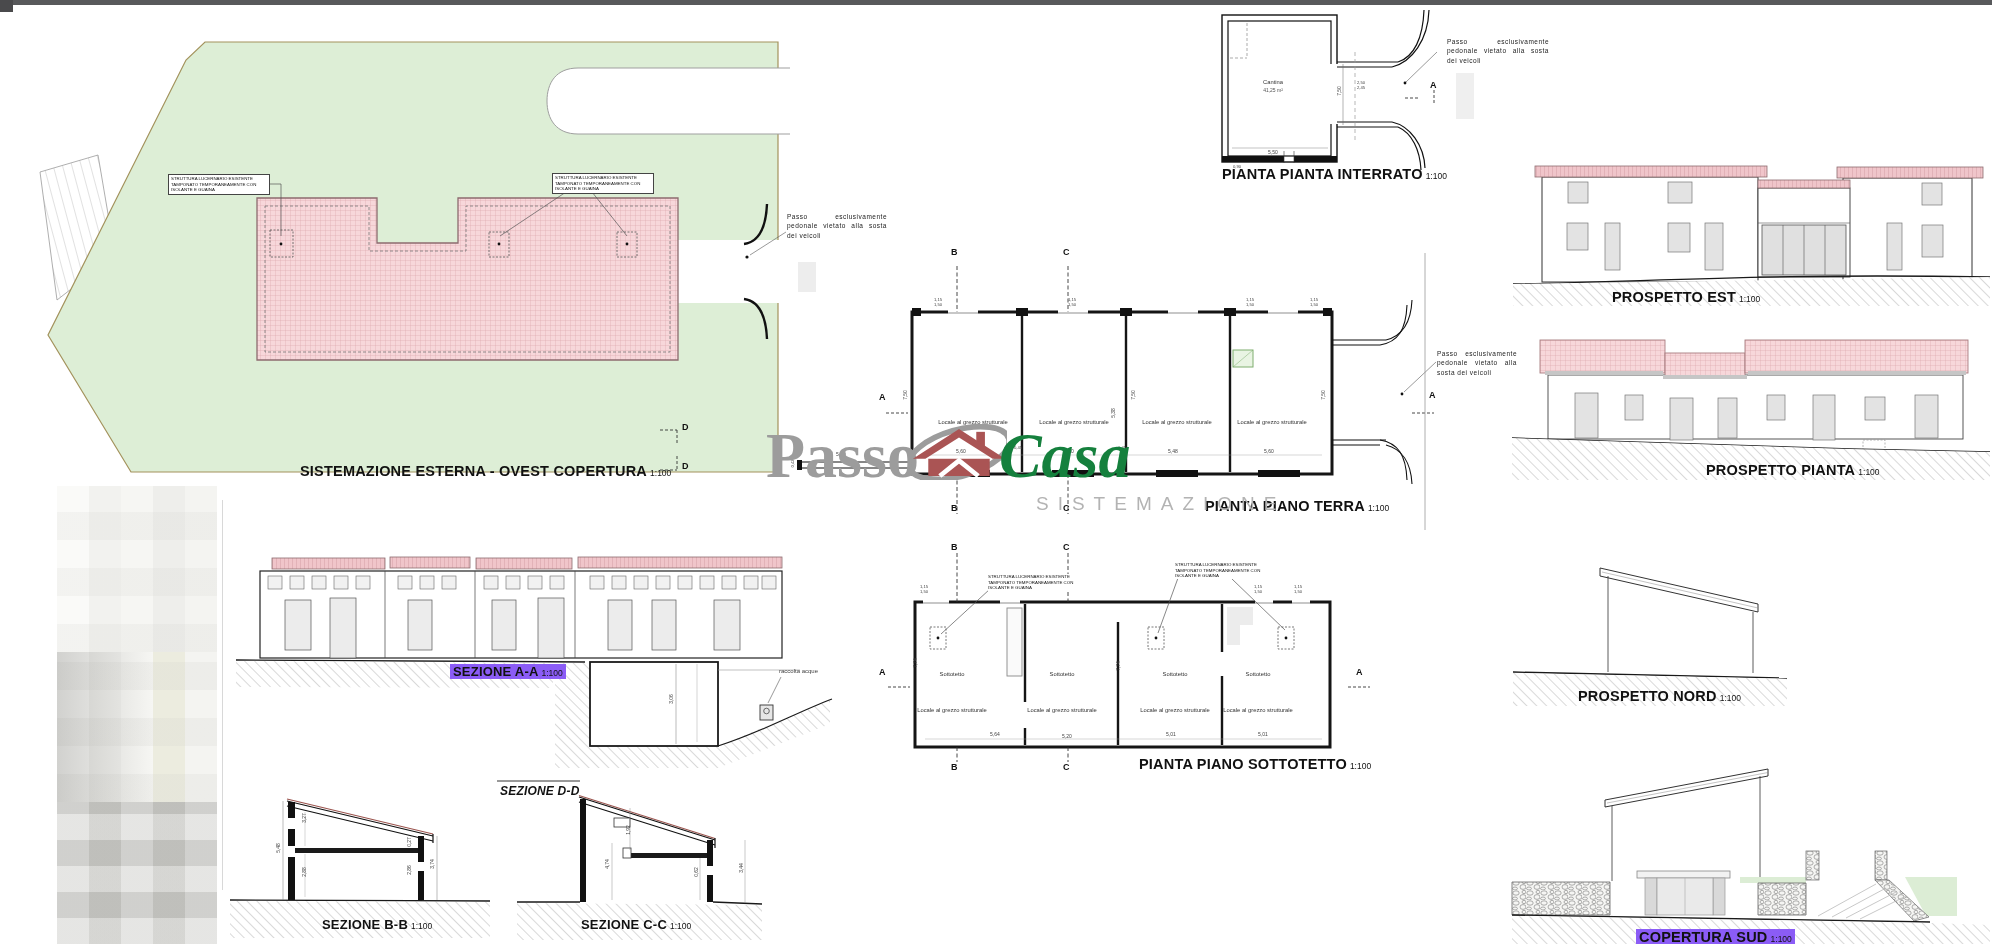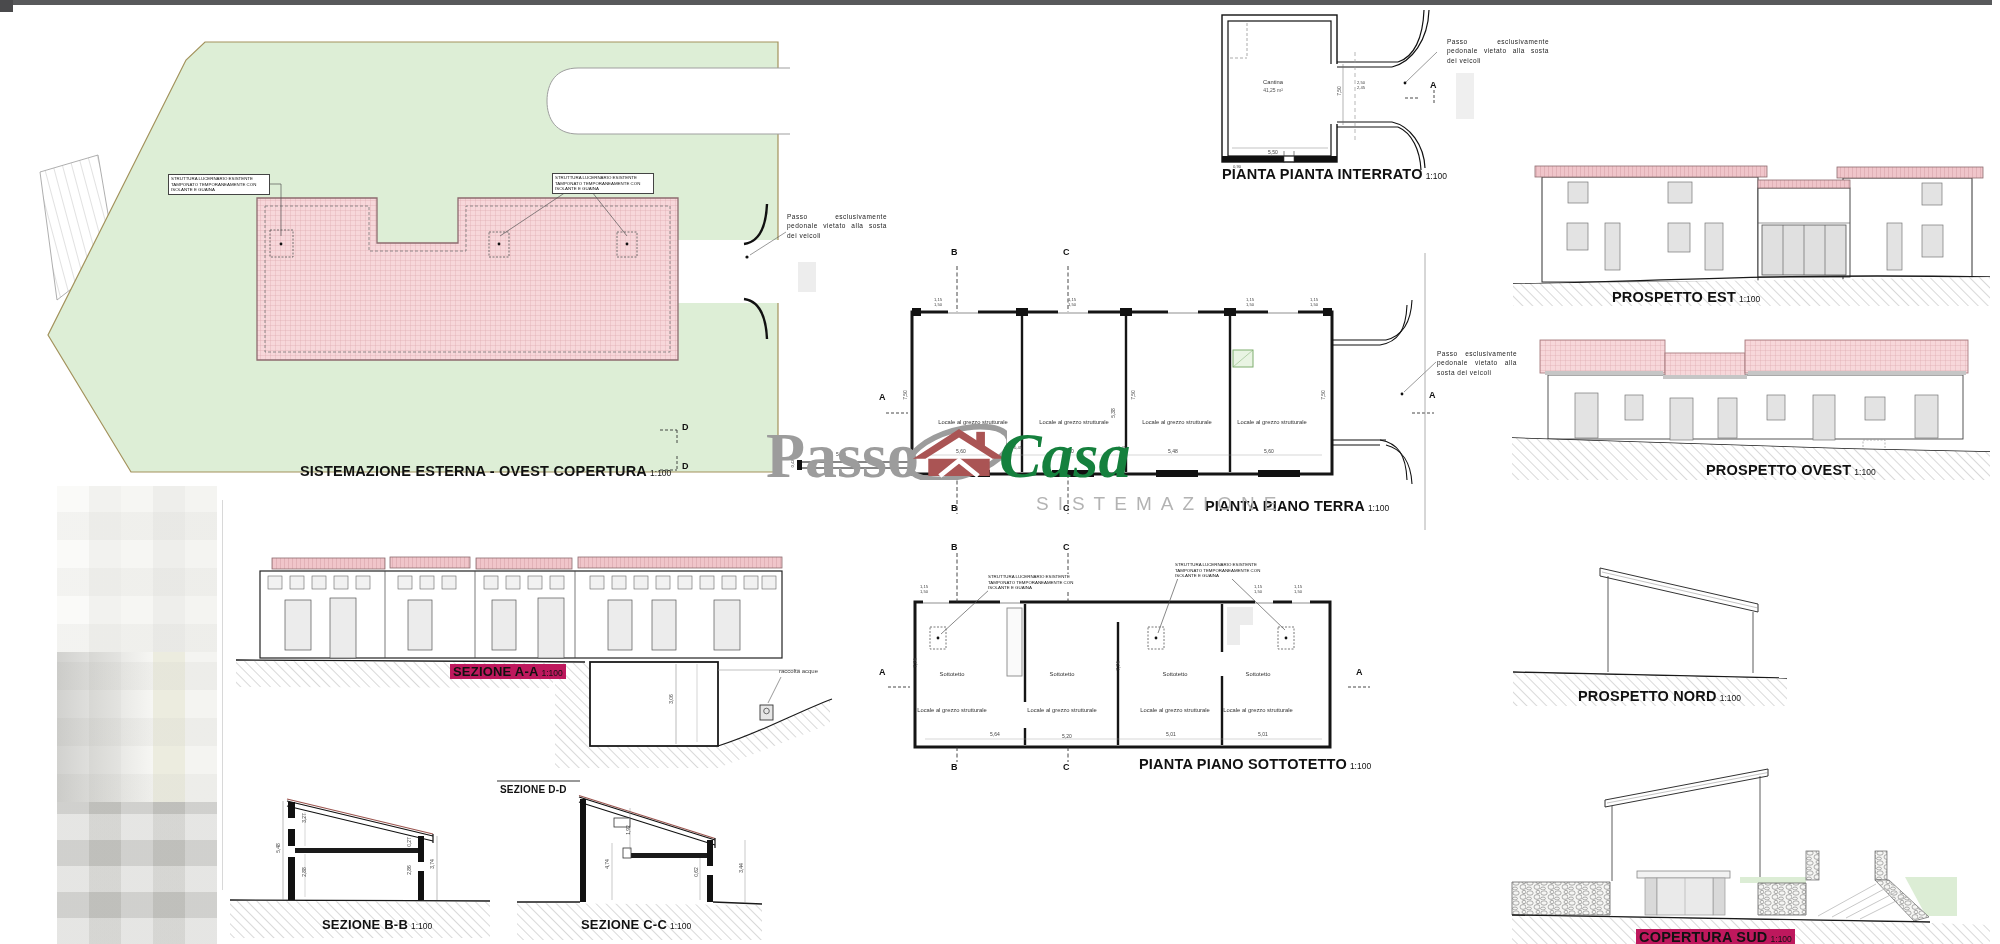--- a/index.html
+++ b/index.html
@@ -3,23 +3,23 @@
 <meta charset="utf-8">
 <style>
   html,body{margin:0;padding:0;background:#fff;}
   #canvas{position:relative;width:2000px;height:944px;background:#fff;overflow:hidden;
           font-family:"Liberation Sans",sans-serif;}
   svg{display:block;}
   #linework{position:absolute;left:0;top:0;z-index:1;}
   .lbl{position:absolute;z-index:3;}
   .t-title{font-weight:bold;font-size:14.5px;color:#111;letter-spacing:.2px;white-space:nowrap;}
   .t-title.small{font-size:13px;}
-  .t-title.tiny{font-size:10px;}
+  .t-title.tiny{font-size:12px;font-style:italic;}
   .t-scale{font-weight:normal;font-size:8.5px;letter-spacing:0;margin-left:3px;}
-  .onhatch{background:#be185d;padding:0 3px;}
+  .onhatch{background:#8b5cf6;padding:0 3px;}
   .room{font-size:5.8px;color:#333;white-space:nowrap;text-align:center;}
   .dim{font-size:5px;color:#444;white-space:nowrap;z-index:3;}
   .vdim{transform:rotate(-90deg);transform-origin:center center;}
   .marker{font-weight:bold;font-size:9px;color:#111;}
   .note{font-size:6.5px;color:#222;line-height:1.45;letter-spacing:.5px;text-align:justify;}
   .ann{font-size:4.4px;color:#111;line-height:1.3;background:#fff;}
   .ann-box{border:0.5px solid #444;padding:1px 2px;}
   .stack{font-size:4.2px;color:#444;line-height:1.25;text-align:center;}
   #watermark{position:absolute;left:766px;top:424px;z-index:4;display:flex;align-items:flex-start;}
   #wm-centro{font-family:"Liberation Serif",serif;font-weight:bold;font-size:64px;color:#9c9c9c;line-height:1;}
@@ -371,21 +371,21 @@
 
 <div class="lbl t-title" style="left:300px;top:463px;"><span>SISTEMAZIONE ESTERNA - OVEST COPERTURA</span><span class="t-scale">1:100</span></div>
 <div class="lbl t-title" style="left:1222px;top:166px;"><span>PIANTA PIANTA INTERRATO</span><span class="t-scale">1:100</span></div>
 <div class="lbl t-title" style="left:1205px;top:498px;"><span>PIANTA PIANO TERRA</span><span class="t-scale">1:100</span></div>
 <div class="lbl t-title" style="left:1139px;top:756px;"><span>PIANTA PIANO SOTTOTETTO</span><span class="t-scale">1:100</span></div>
 <div class="lbl t-title small onhatch" style="left:450px;top:664px;"><span>SEZIONE A-A</span><span class="t-scale">1:100</span></div>
 <div class="lbl t-title tiny" style="left:500px;top:784px;"><span>SEZIONE D-D</span></div>
 <div class="lbl t-title small" style="left:322px;top:917px;"><span>SEZIONE B-B</span><span class="t-scale">1:100</span></div>
 <div class="lbl t-title small" style="left:581px;top:917px;"><span>SEZIONE C-C</span><span class="t-scale">1:100</span></div>
 <div class="lbl t-title" style="left:1612px;top:289px;"><span>PROSPETTO EST</span><span class="t-scale">1:100</span></div>
-<div class="lbl t-title" style="left:1706px;top:462px;"><span>PROSPETTO OVEST</span><span class="t-scale">1:100</span></div>
+<div class="lbl t-title" style="left:1706px;top:462px;"><span>PROSPETTO PIANTA</span><span class="t-scale">1:100</span></div>
 <div class="lbl t-title" style="left:1578px;top:688px;"><span>PROSPETTO NORD</span><span class="t-scale">1:100</span></div>
 <div class="lbl t-title onhatch" style="left:1636px;top:929px;"><span>COPERTURA SUD</span><span class="t-scale">1:100</span></div>
 
 <div class="lbl note" style="left:787px;top:212px;width:100px;">Passo esclusivamente pedonale vietato alla sosta dei veicoli</div>
 <div class="lbl note" style="left:1447px;top:37px;width:102px;">Passo esclusivamente pedonale vietato alla sosta dei veicoli</div>
 <div class="lbl note" style="left:1437px;top:349px;width:80px;">Passo esclusivamente pedonale vietato alla sosta dei veicoli</div>
 <div class="lbl ann ann-box" style="left:168px;top:174px;width:96px;">STRUTTURA LUCERNARIO ESISTENTE TAMPONATO TEMPORANEAMENTE CON ISOLANTE E GUAINA</div>
 <div class="lbl ann ann-box" style="left:552px;top:173px;width:96px;">STRUTTURA LUCERNARIO ESISTENTE TAMPONATO TEMPORANEAMENTE CON ISOLANTE E GUAINA</div>
 <div class="lbl ann" style="left:988px;top:574px;width:88px;">STRUTTURA LUCERNARIO ESISTENTE TAMPONATO TEMPORANEAMENTE CON ISOLANTE E GUAINA</div>
 <div class="lbl ann" style="left:1175px;top:562px;width:88px;">STRUTTURA LUCERNARIO ESISTENTE TAMPONATO TEMPORANEAMENTE CON ISOLANTE E GUAINA</div>

